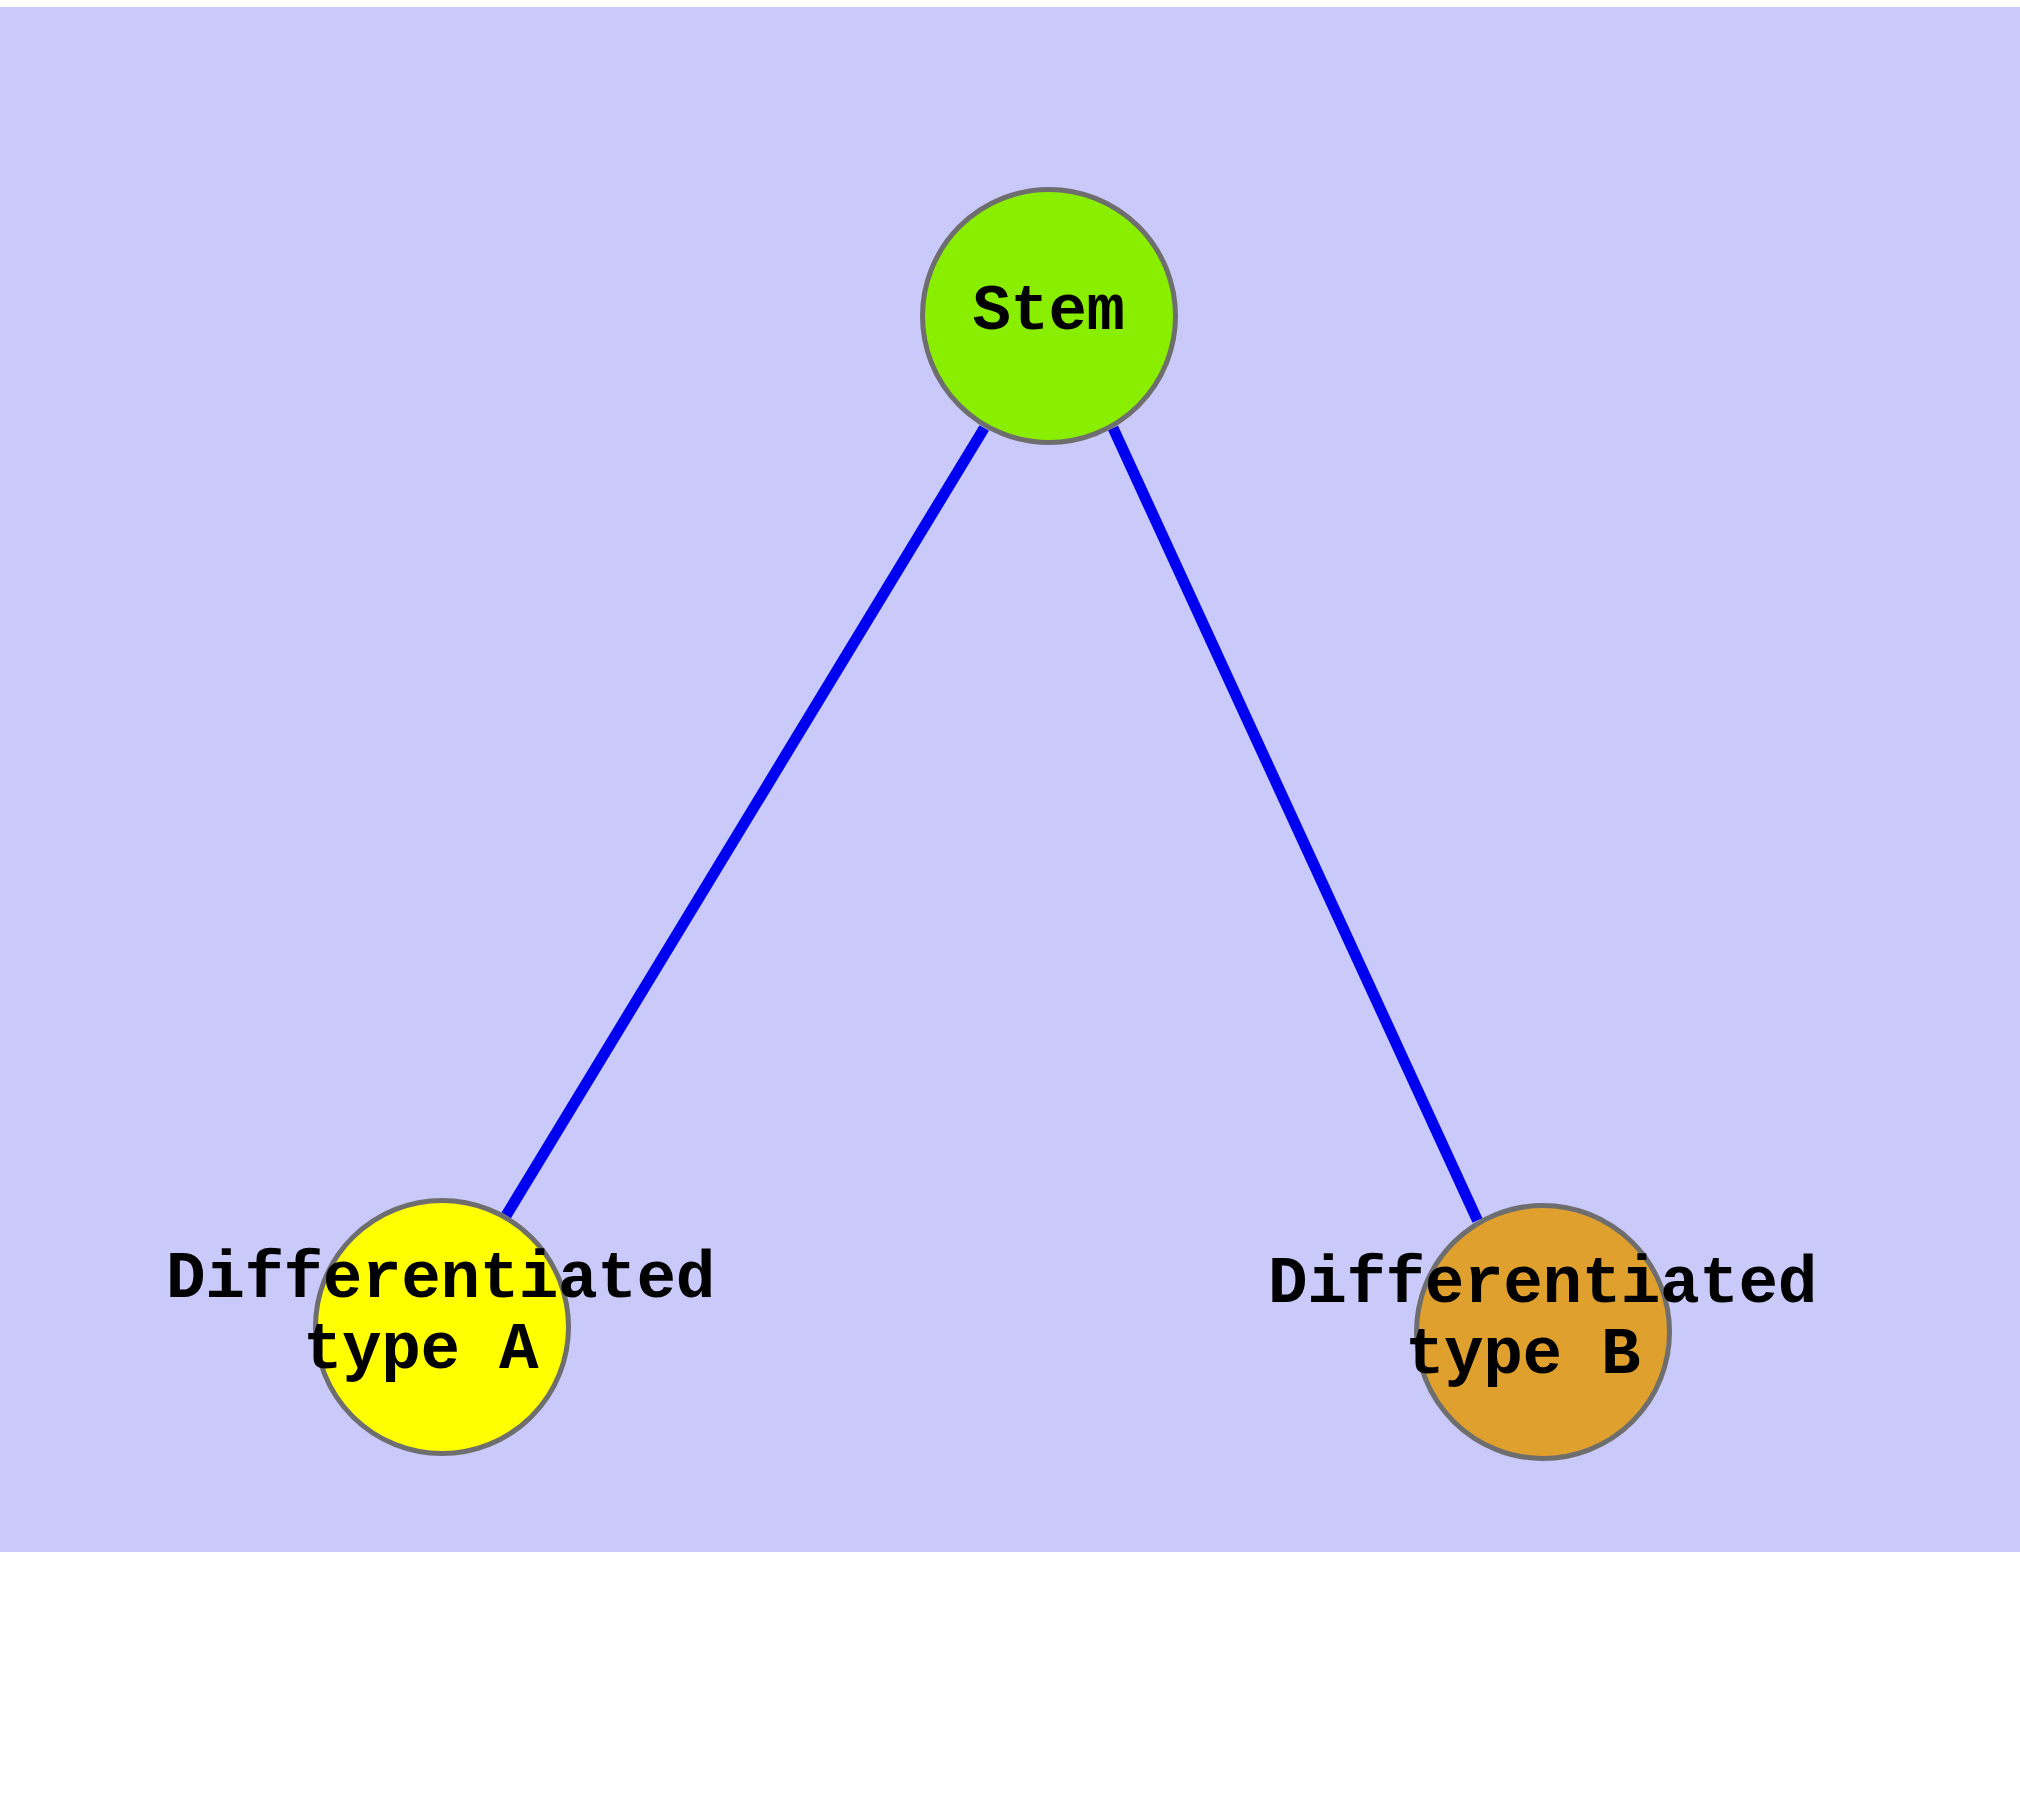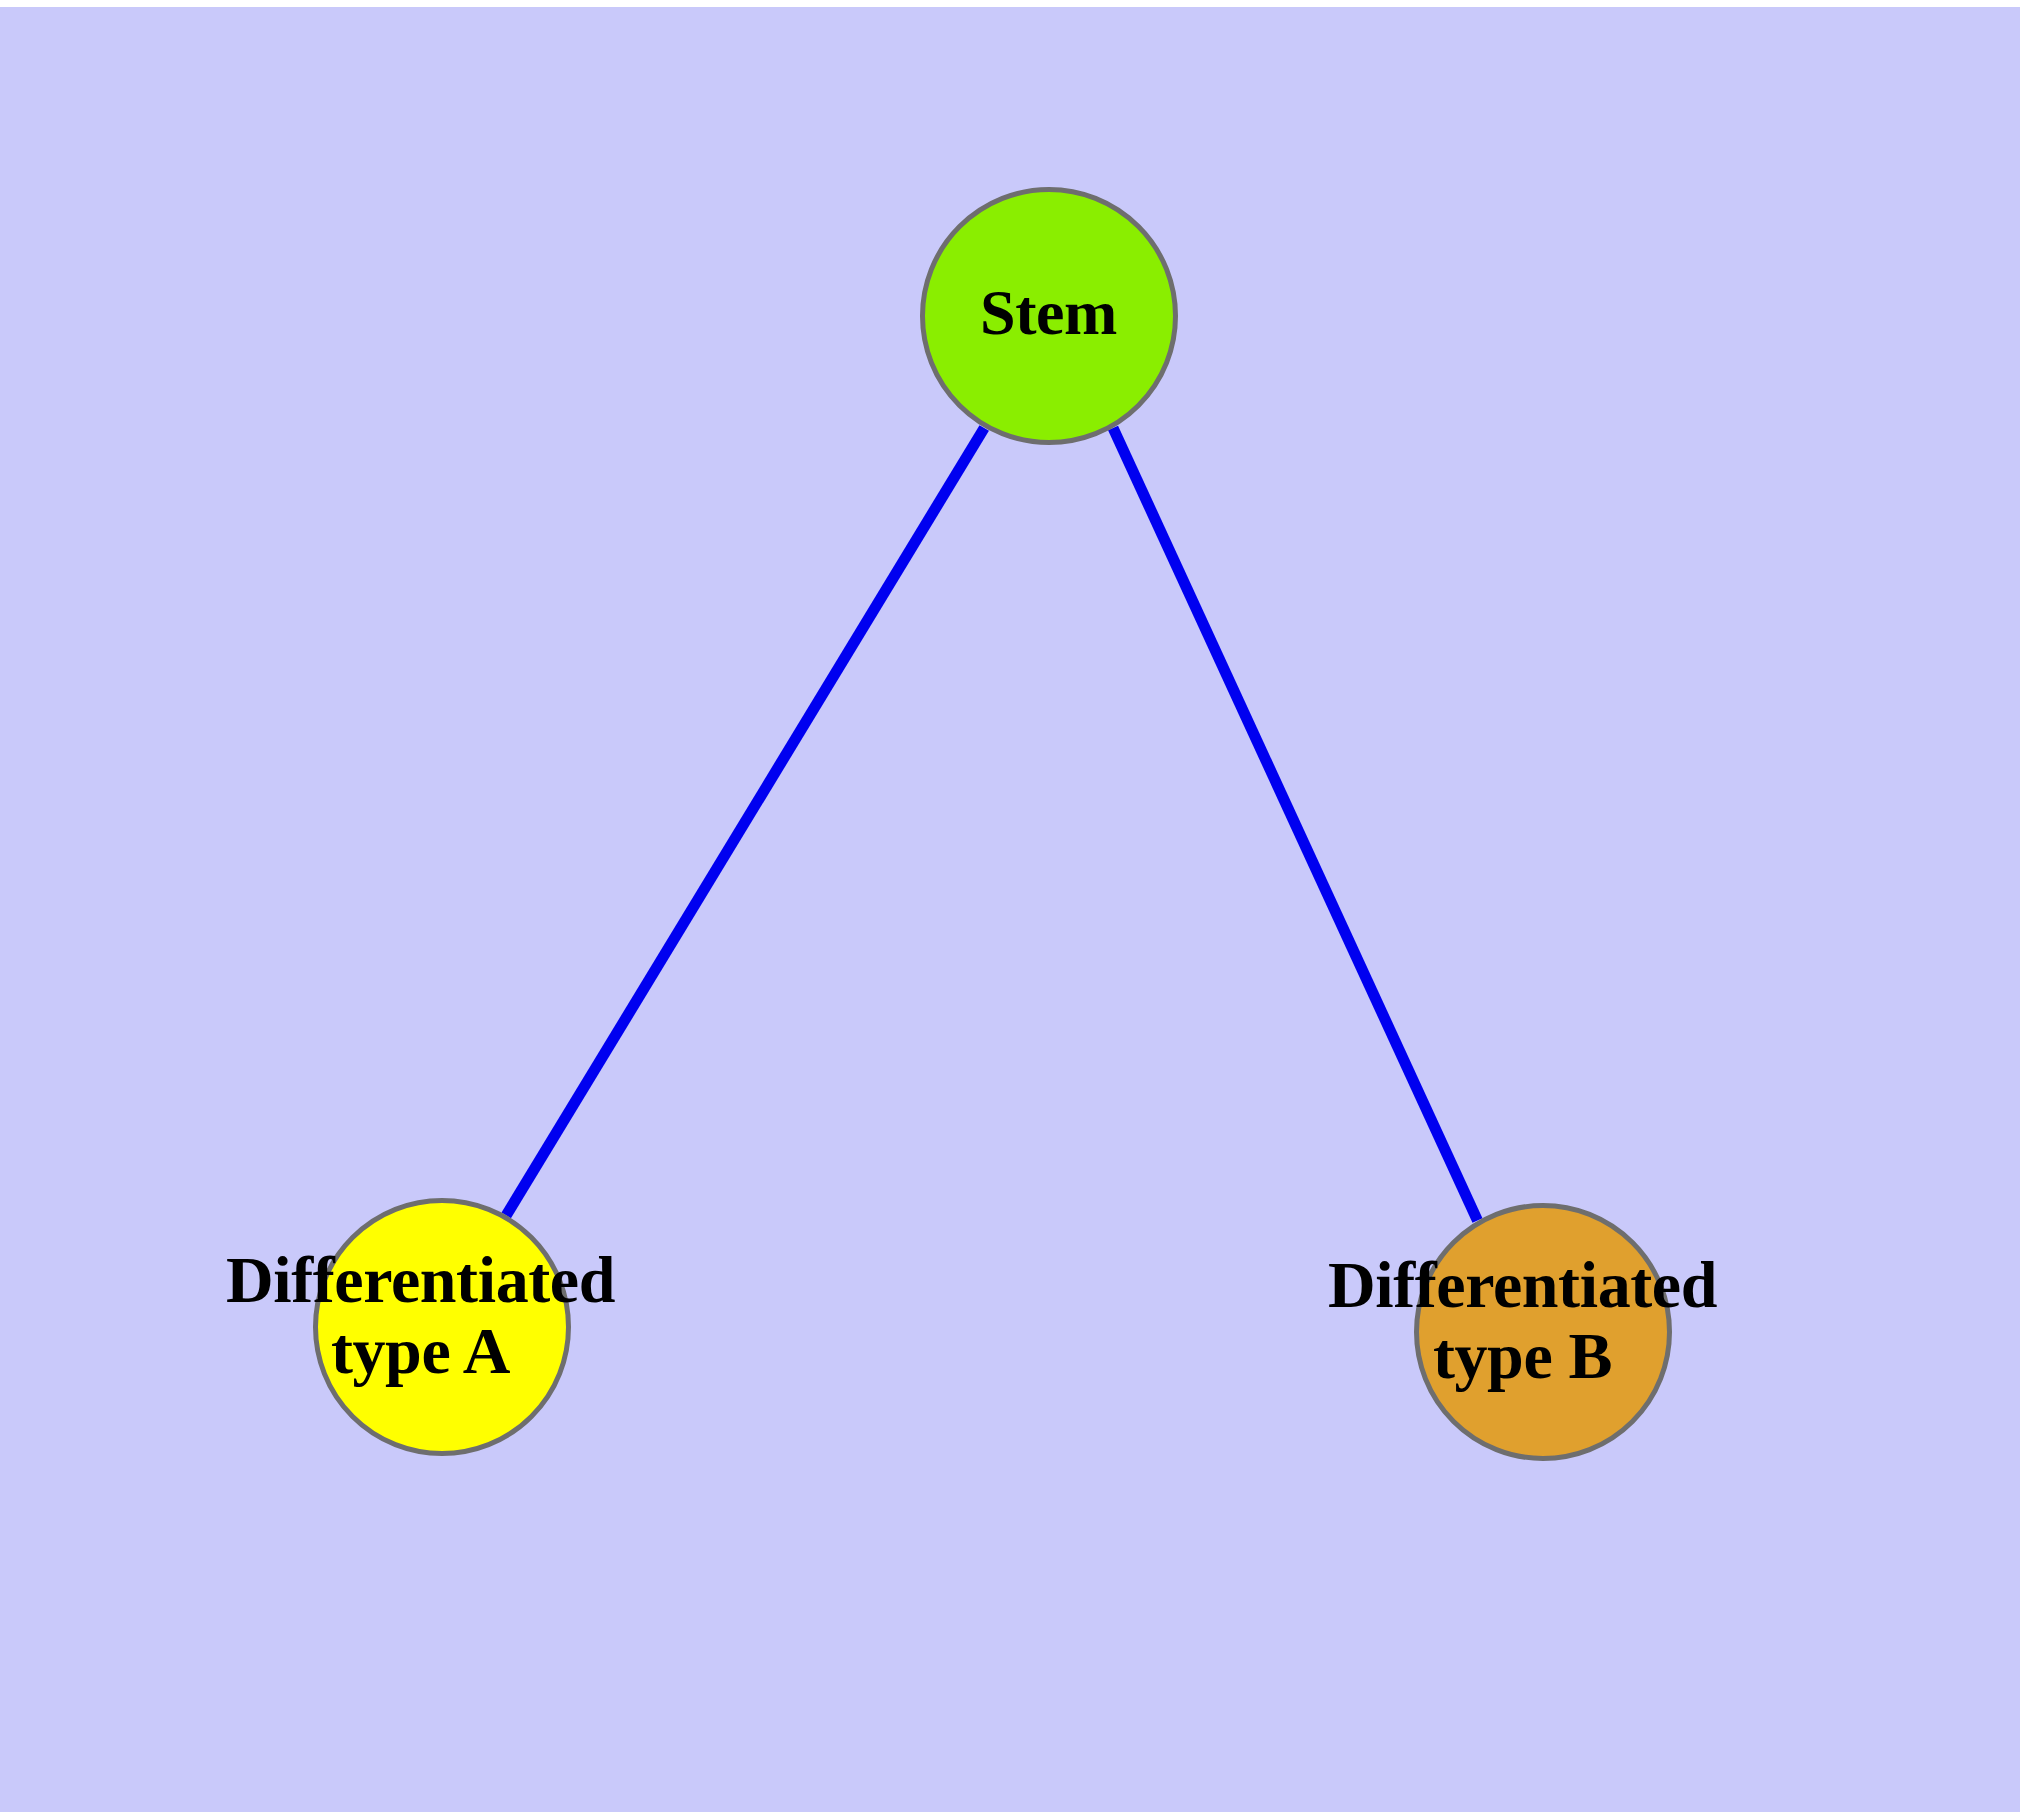--- a/index.html
+++ b/index.html
@@ -4,24 +4,24 @@
 <title>Cell Differentiation Graph</title>
 <style>
   html, body {
     margin: 0;
     padding: 0;
     background: #ffffff;
   }
   #canvas {
     position: relative;
     width: 2021px;
-    height: 1812px;
+    height: 1552px;
     overflow: hidden;
     background: #ffffff;
-    font-family: Liberation Serif, serif;
+    font-family: Liberation Mono, monospace;
   }
   #plot-bg {
     position: absolute;
     left: 0;
     top: 6.8px;
     width: 2021px;
     height: 1805px;
     background: #c9c9fa;
   }
   #edge-layer {

